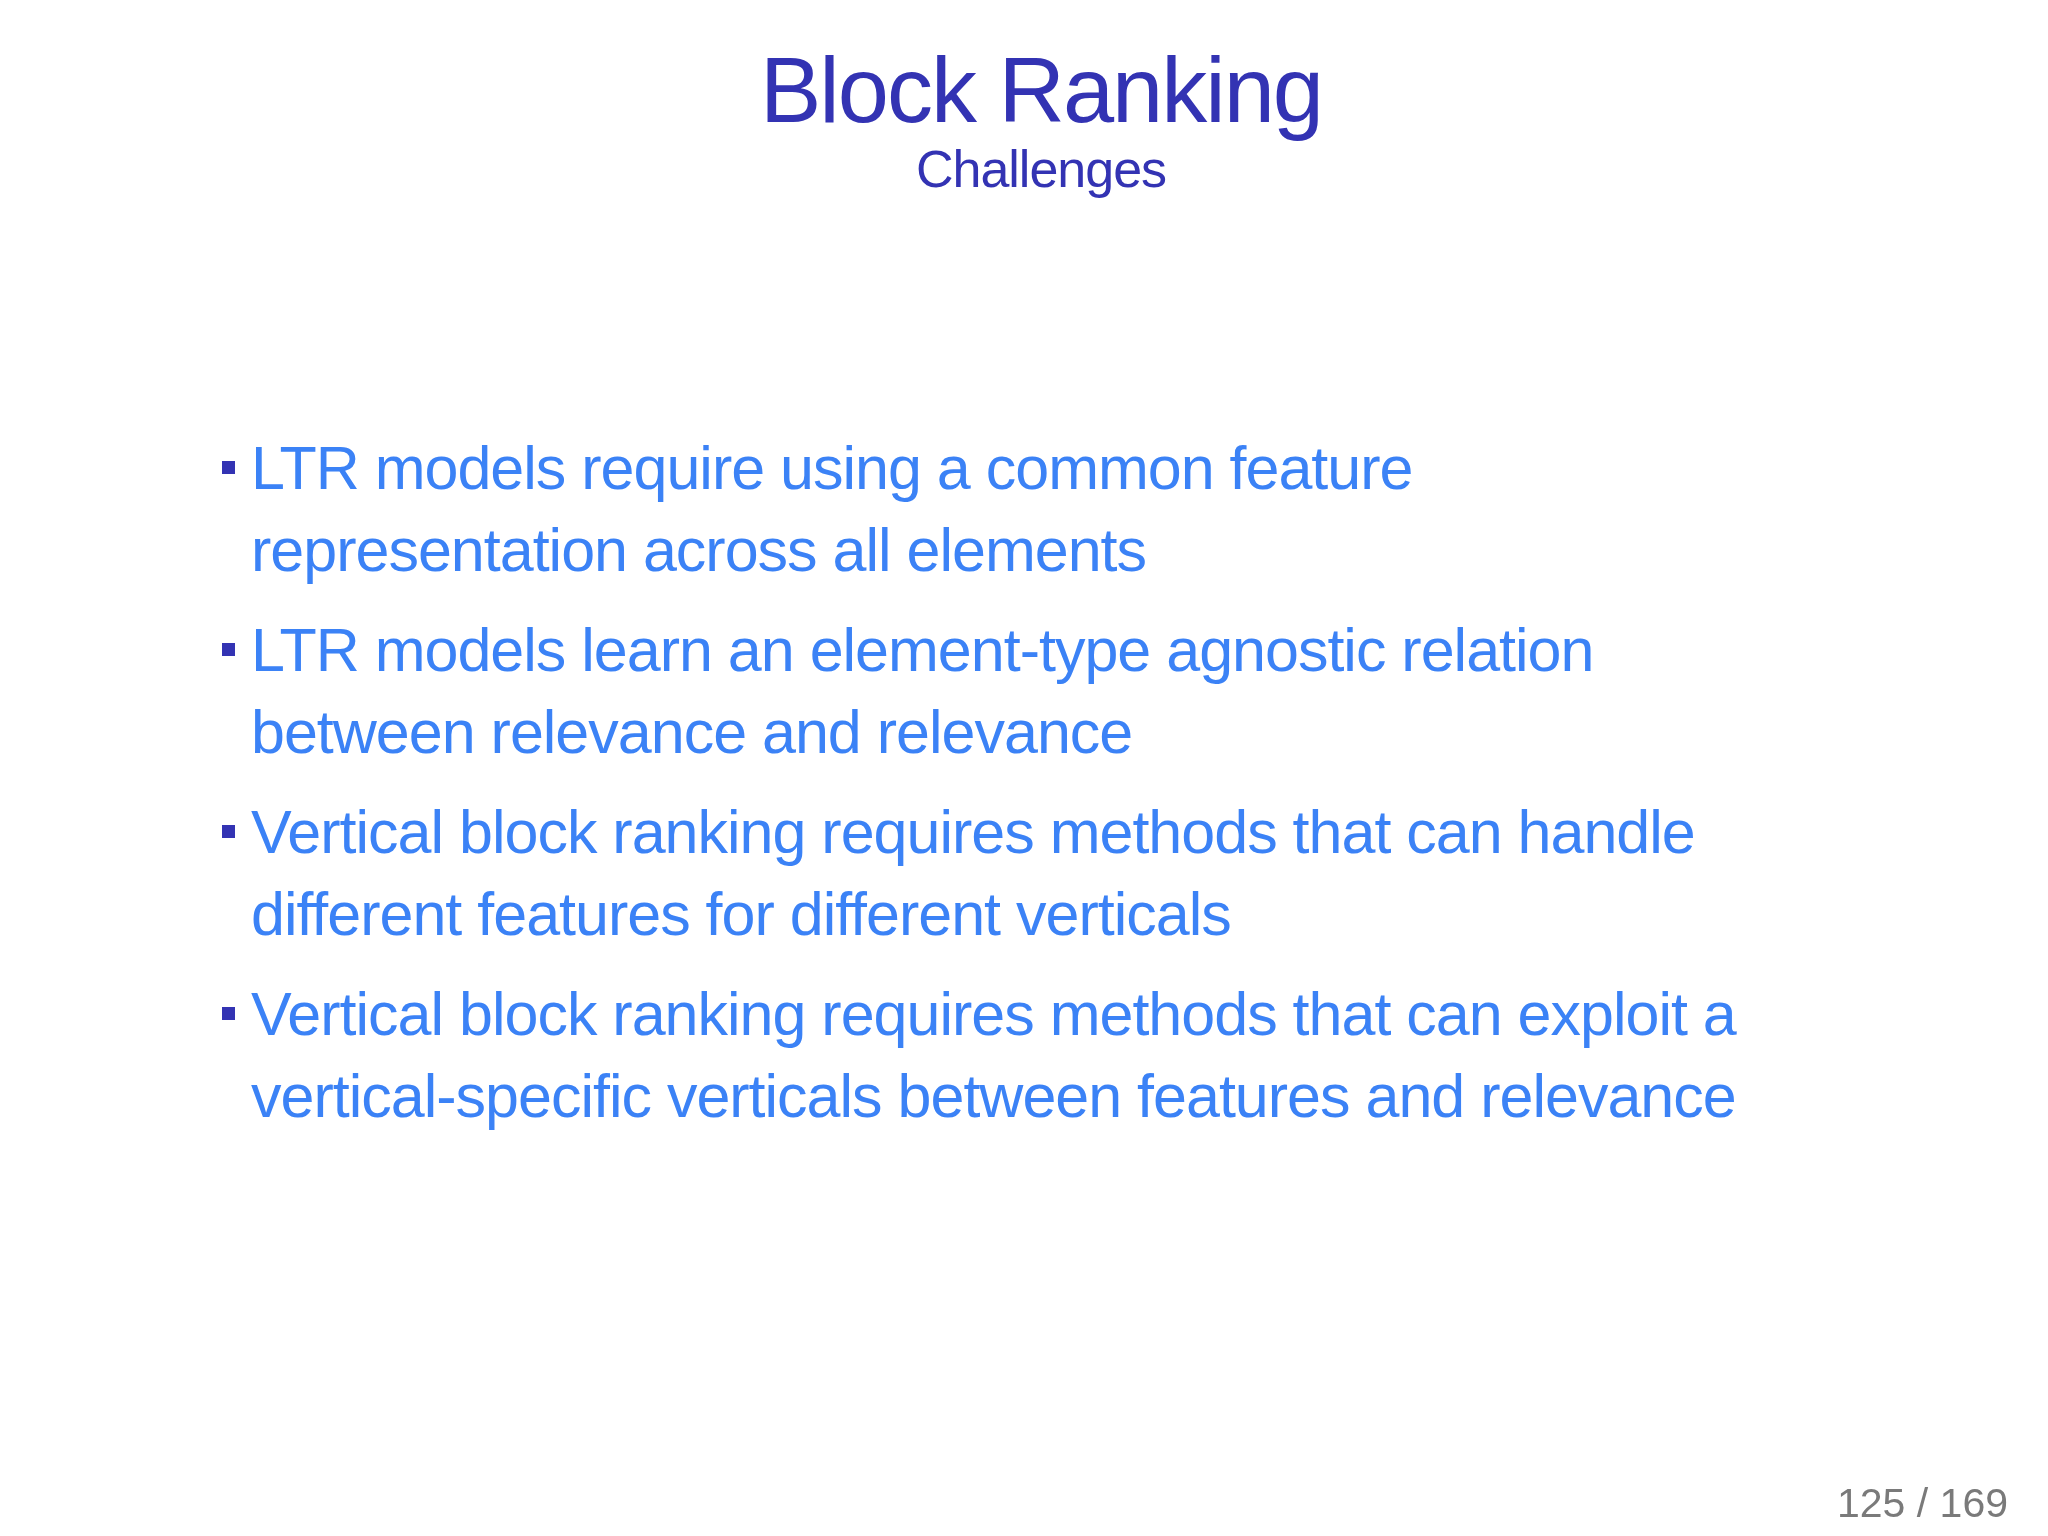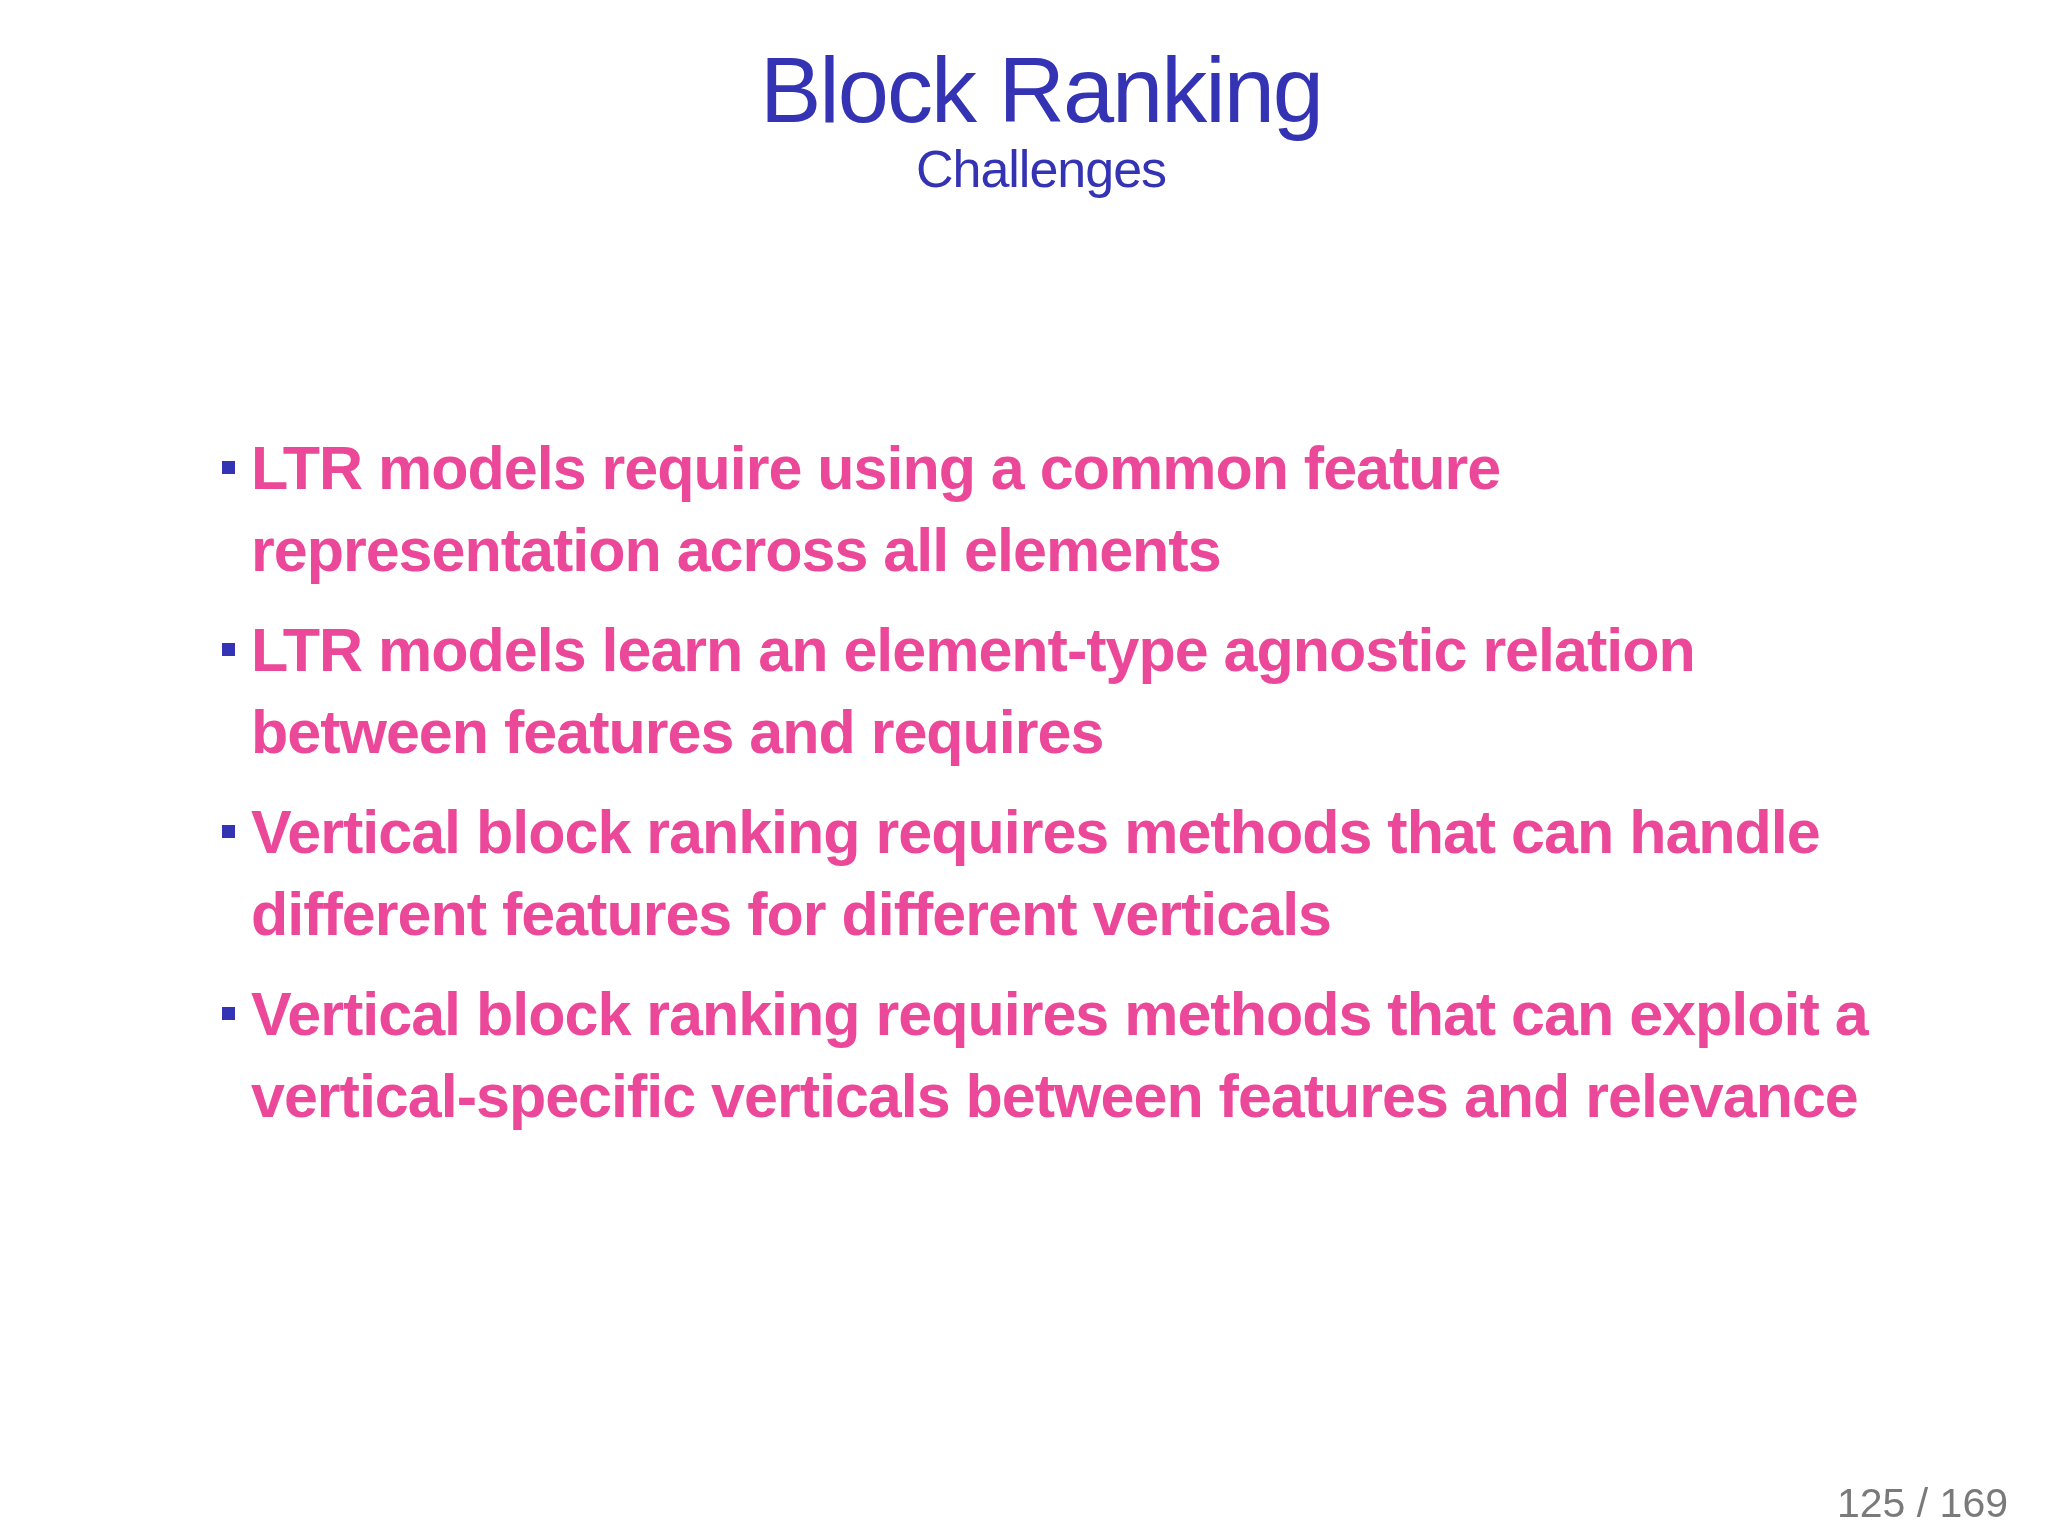--- a/index.html
+++ b/index.html
@@ -50,22 +50,22 @@
     width: 13px;
     height: 13px;
     margin-top: 34px;
     margin-right: 16px;
     background: #3333B3;
   }
   .bullet-text {
     font-size: 61px;
     line-height: 82px;
     letter-spacing: -1px;
-    font-weight: 700;
-    color: #ec4899;
+    font-weight: 400;
+    color: #3b82f6;
   }
   .bullet-line {
     display: block;
     white-space: nowrap;
   }
   .page-indicator {
     position: absolute;
     right: 40px;
     bottom: 10px;
     font-size: 41px;
@@ -90,21 +90,21 @@
       <span class="bullet-text">
         <span class="bullet-line">LTR models require using a common feature</span>
         <span class="bullet-line">representation across all elements</span>
       </span>
     </div>
 
     <div class="bullet-item">
       <span class="bullet-marker"></span>
       <span class="bullet-text">
         <span class="bullet-line">LTR models learn an element-type agnostic relation</span>
-        <span class="bullet-line">between features and requires</span>
+        <span class="bullet-line">between relevance and relevance</span>
       </span>
     </div>
 
     <div class="bullet-item">
       <span class="bullet-marker"></span>
       <span class="bullet-text">
         <span class="bullet-line">Vertical block ranking requires methods that can handle</span>
         <span class="bullet-line">different features for different verticals</span>
       </span>
     </div>

